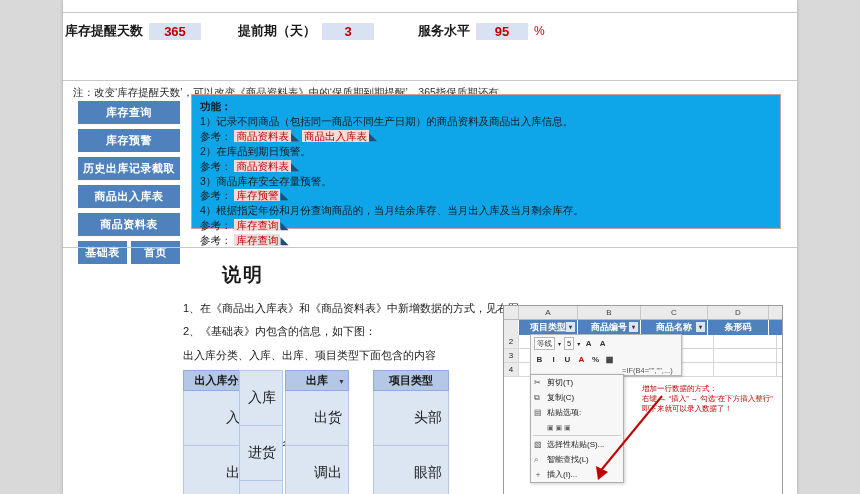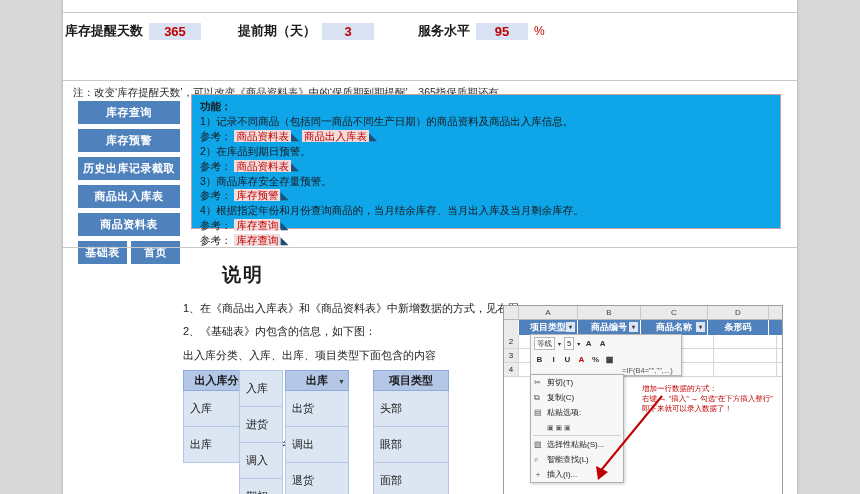--- a/index.html
+++ b/index.html
@@ -171,24 +171,24 @@
     right: 3px;
     top: 50%;
     transform: translateY(-50%);
     font-size: 7px;
     color: #3a3a3a;
   }
   .flow-item {
     background: #dce6f2;
     border: 1px solid #b4c7e7;
     border-top: none;
-    font-size: 11px;
-    color: #1a1a1a;
-    text-align: left;
-    padding: 10px 6px;
+    font-size: 14px;
+    color: #1a1a1a;
+    text-align: right;
+    padding: 18px 6px;
   }
   #flow-inout { left: 120px; top: 370px; width: 78px; }
   #flow-out    { left: 222px; top: 370px; width: 64px; }
   #flow-type   { left: 310px; top: 370px; width: 76px; }
 
   
   .excel {
     position: absolute;
     left: 440px;
     top: 305px;

